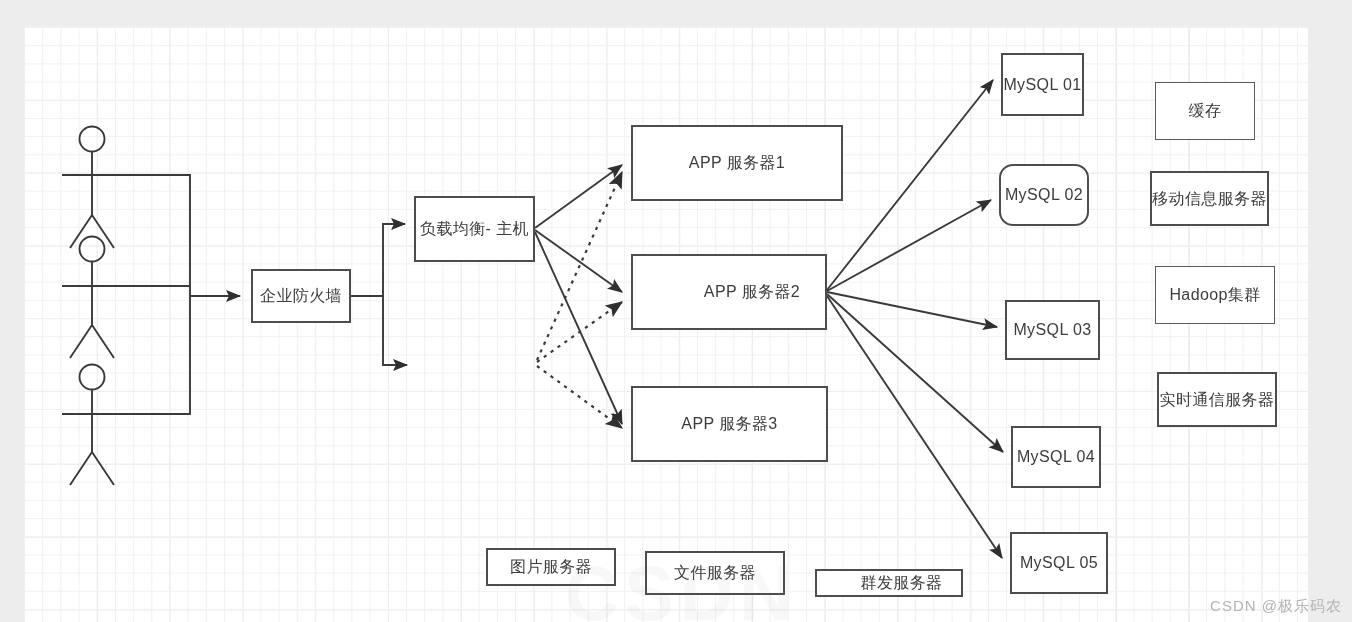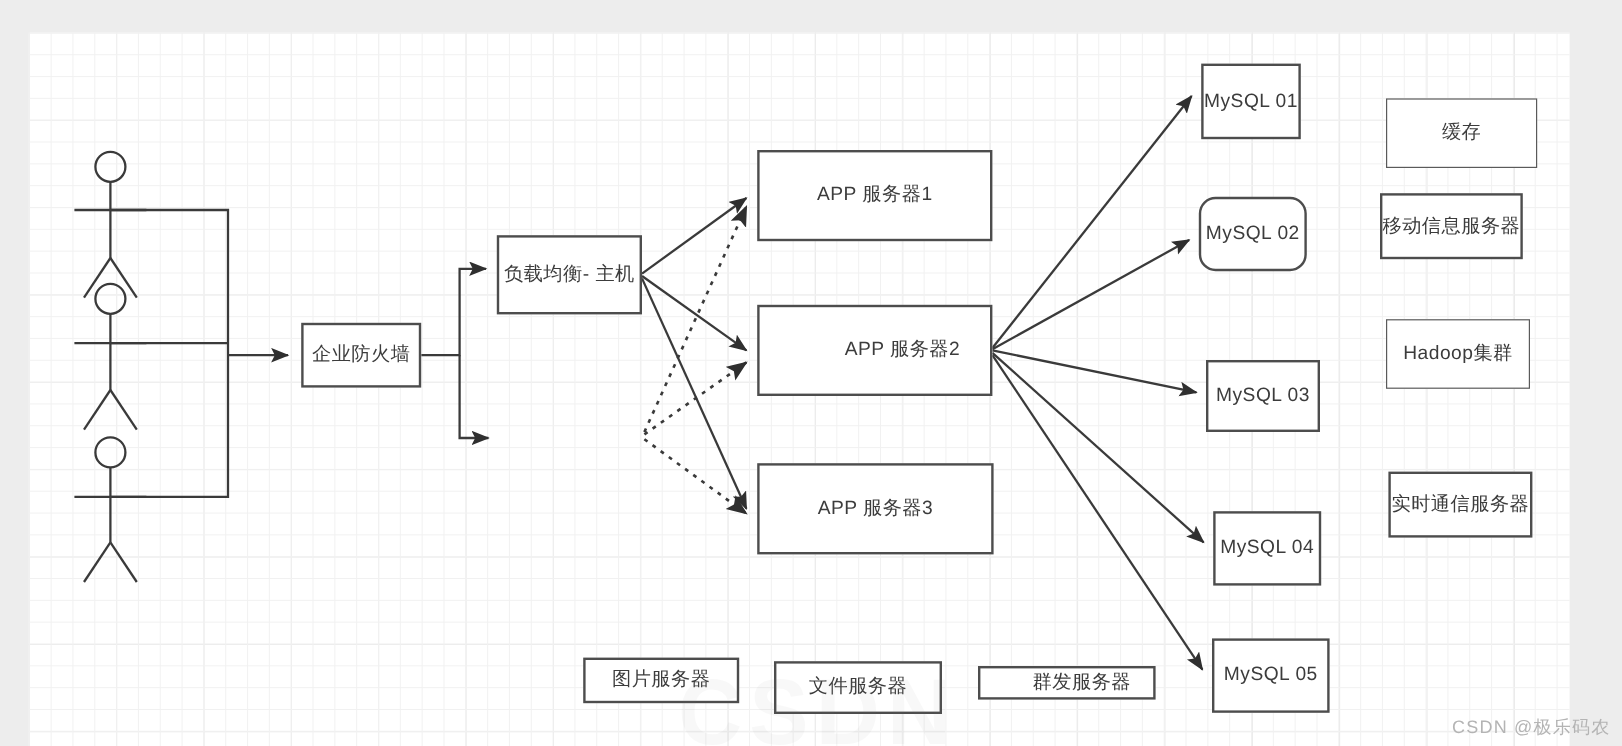--- a/index.html
+++ b/index.html
@@ -172,21 +172,21 @@
 
   <div class="node" id="n-firewall" style="left: 251px; top: 269px; width: 100px; height: 54px;">
     <span class="node-label">企业防火墙</span>
   </div>
 
   <div class="node" id="n-lb_primary" style="left: 414px; top: 196px; width: 121px; height: 66px;">
     <span class="node-label">负载均衡- 主机</span>
   </div>
 
 
-  <div class="node" id="n-app1" style="left: 631px; top: 125px; width: 196px; height: 76px; align-items: center;">
+  <div class="node" id="n-app1" style="left: 631px; top: 125px; width: 212px; height: 76px; align-items: center;">
     <span class="node-label">APP 服务器1</span>
   </div>
   <div class="node" id="n-app2" style="left: 631px; top: 254px; width: 196px; height: 76px; padding-left: 46px;">
     <span class="node-label">APP 服务器2</span>
   </div>
   <div class="node" id="n-app3" style="left: 631px; top: 386px; width: 197px; height: 76px;">
     <span class="node-label">APP 服务器3</span>
   </div>
 
   <div class="node" id="n-mysql01" style="left: 1001px; top: 53px; width: 83px; height: 63px;">
@@ -198,39 +198,39 @@
   <div class="node" id="n-mysql03" style="left: 1005px; top: 300px; width: 95px; height: 60px; justify-content: center;">
     <span class="node-label">MySQL 03</span>
   </div>
   <div class="node" id="n-mysql04" style="left: 1011px; top: 426px; width: 90px; height: 62px;">
     <span class="node-label">MySQL 04</span>
   </div>
   <div class="node" id="n-mysql05" style="left: 1010px; top: 532px; width: 98px; height: 62px;">
     <span class="node-label">MySQL 05</span>
   </div>
 
-  <div class="node thin" id="n-cache" style="left: 1155px; top: 82px; width: 126px; height: 58px;">
+  <div class="node thin" id="n-cache" style="left: 1155px; top: 82px; width: 100px; height: 58px;">
     <span class="node-label">缓存</span>
   </div>
-  <div class="node" id="n-mobile_msg" style="left: 1150px; top: 161px; width: 119px; height: 55px;">
+  <div class="node" id="n-mobile_msg" style="left: 1150px; top: 171px; width: 119px; height: 55px;">
     <span class="node-label">移动信息服务器</span>
   </div>
   <div class="node thin" id="n-hadoop" style="left: 1155px; top: 266px; width: 120px; height: 58px;">
     <span class="node-label">Hadoop集群</span>
   </div>
-  <div class="node" id="n-realtime" style="left: 1157px; top: 393px; width: 120px; height: 55px;">
+  <div class="node" id="n-realtime" style="left: 1157px; top: 372px; width: 120px; height: 55px;">
     <span class="node-label">实时通信服务器</span>
   </div>
 
   <div class="node" id="n-image_srv" style="left: 486px; top: 548px; width: 130px; height: 38px;">
     <span class="node-label">图片服务器</span>
   </div>
   <div class="node" id="n-file_srv" style="left: 645px; top: 551px; width: 140px; height: 44px;">
     <span class="node-label">文件服务器</span>
   </div>
-  <div class="node" id="n-group_srv" style="left: 815px; top: 555px; width: 148px; height: 28px; padding-left: 25px;">
+  <div class="node" id="n-group_srv" style="left: 815px; top: 569px; width: 148px; height: 28px; padding-left: 25px;">
     <span class="node-label">群发服务器</span>
   </div>
 
   <div class="wm-big">CSDN</div>
   <div class="wm-small">CSDN @极乐码农</div>
 
 </div>
 
 </body></html>

